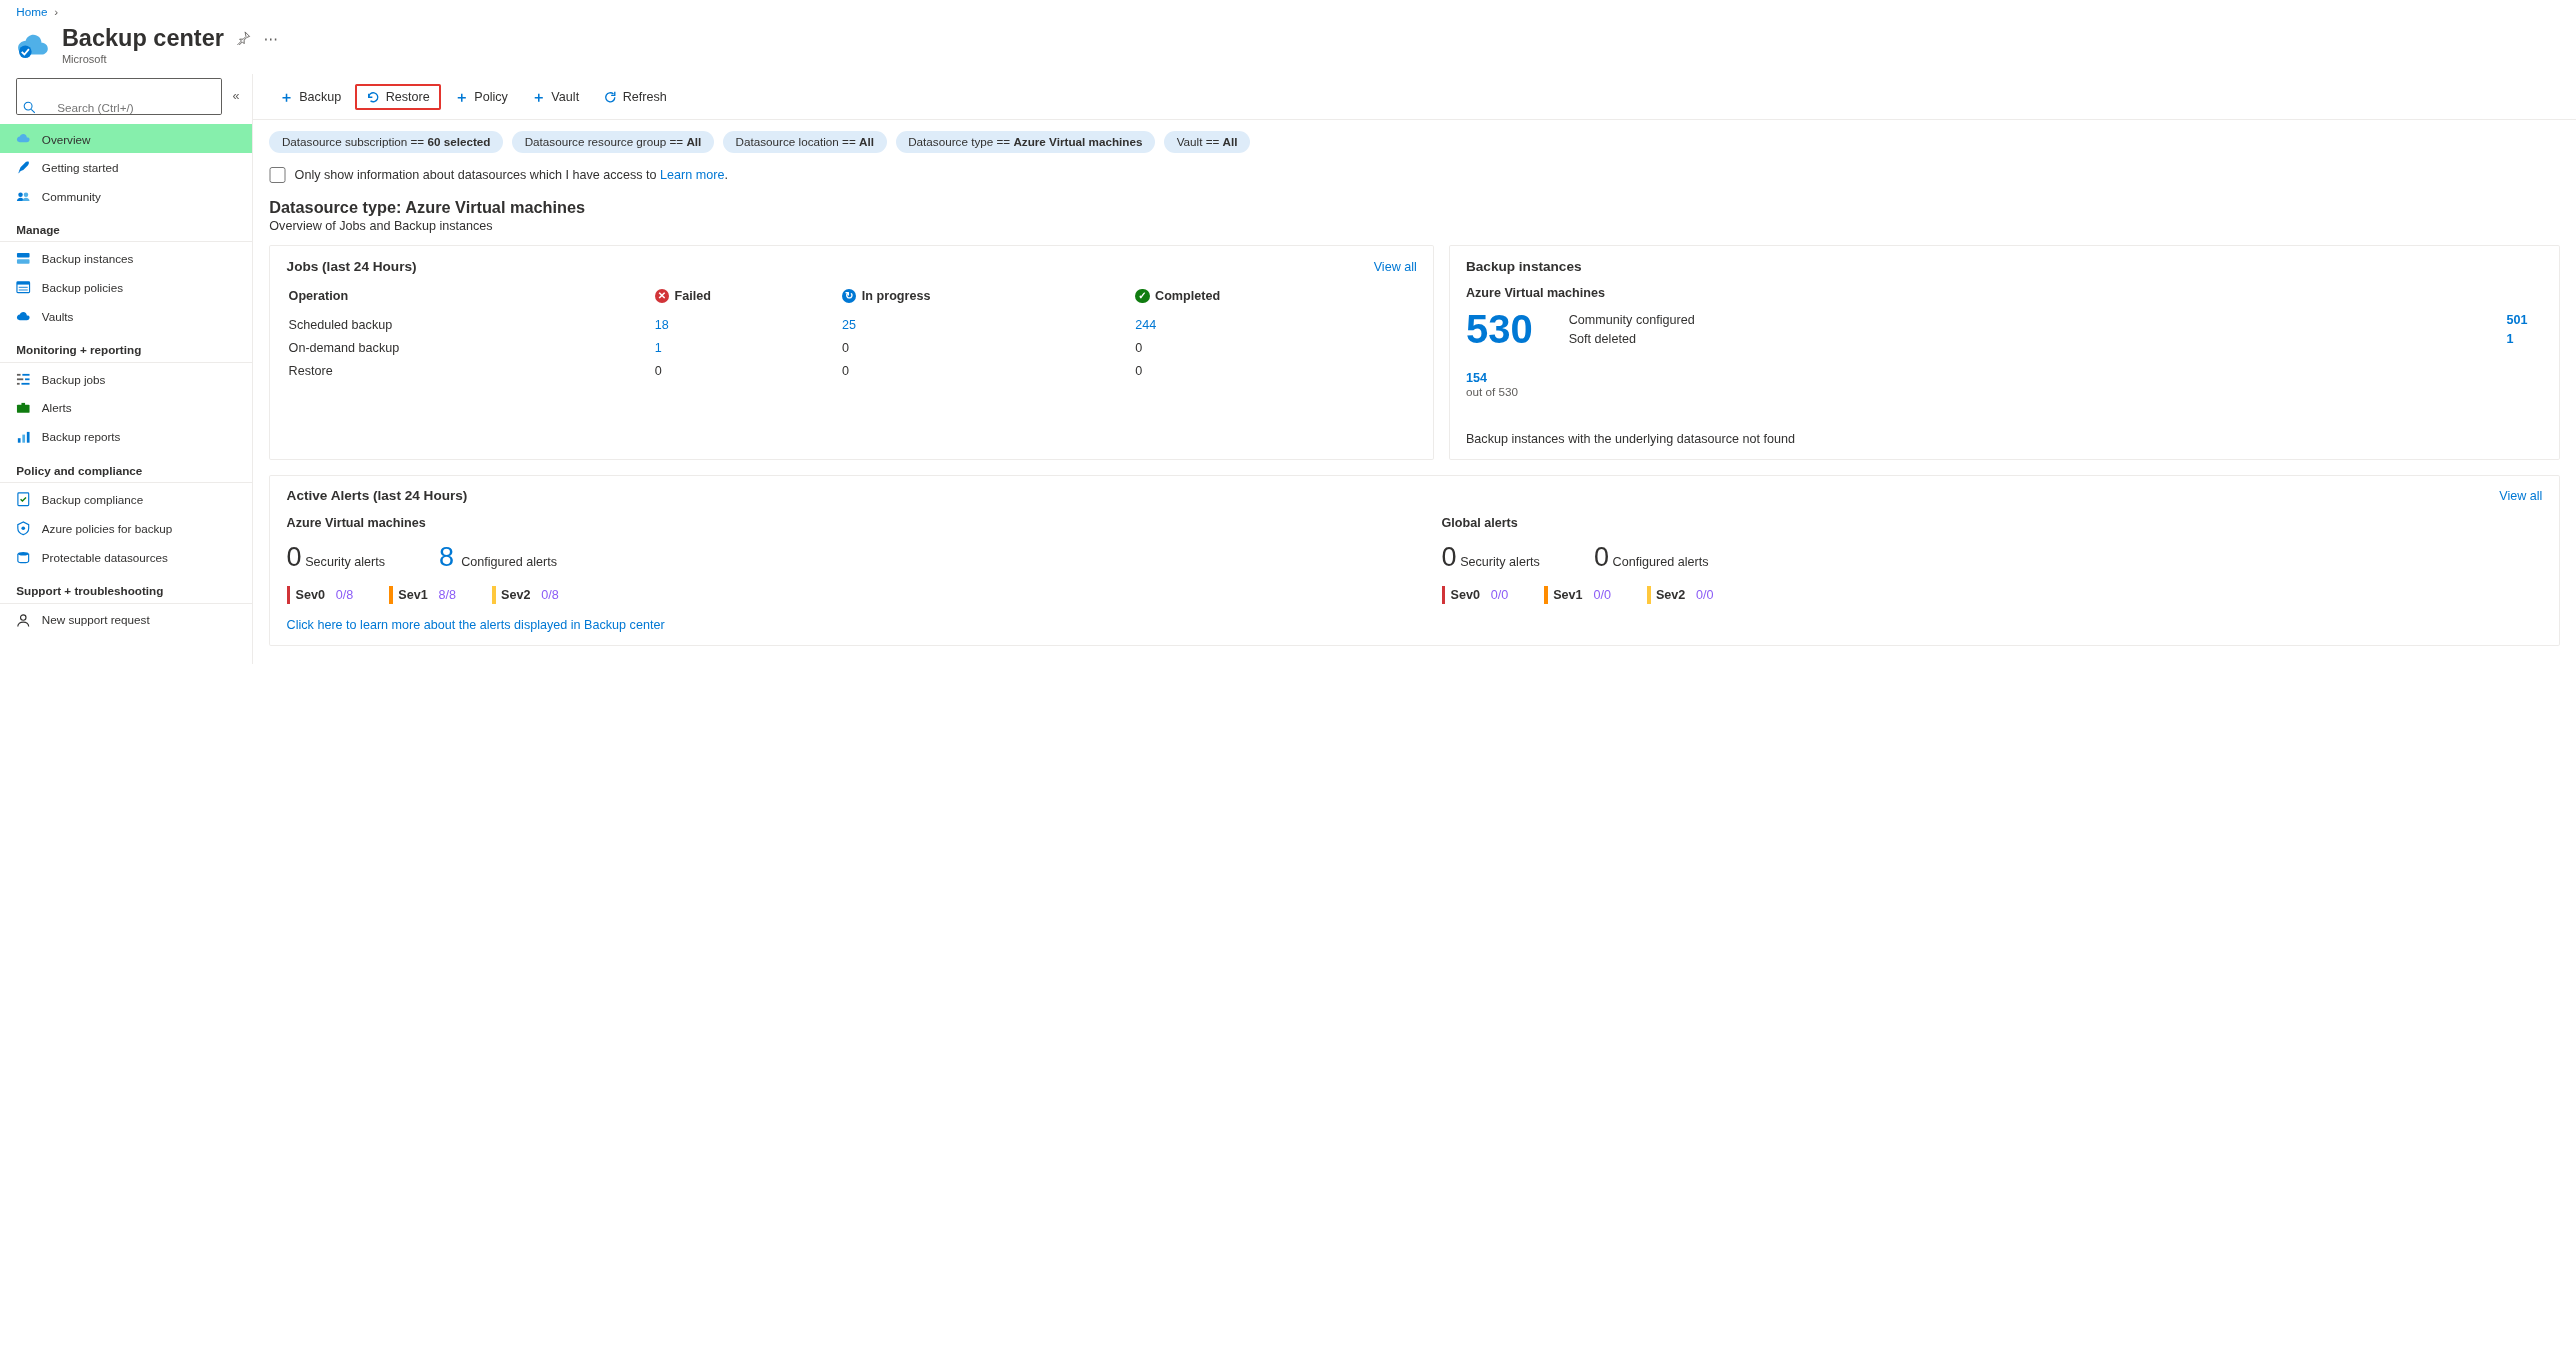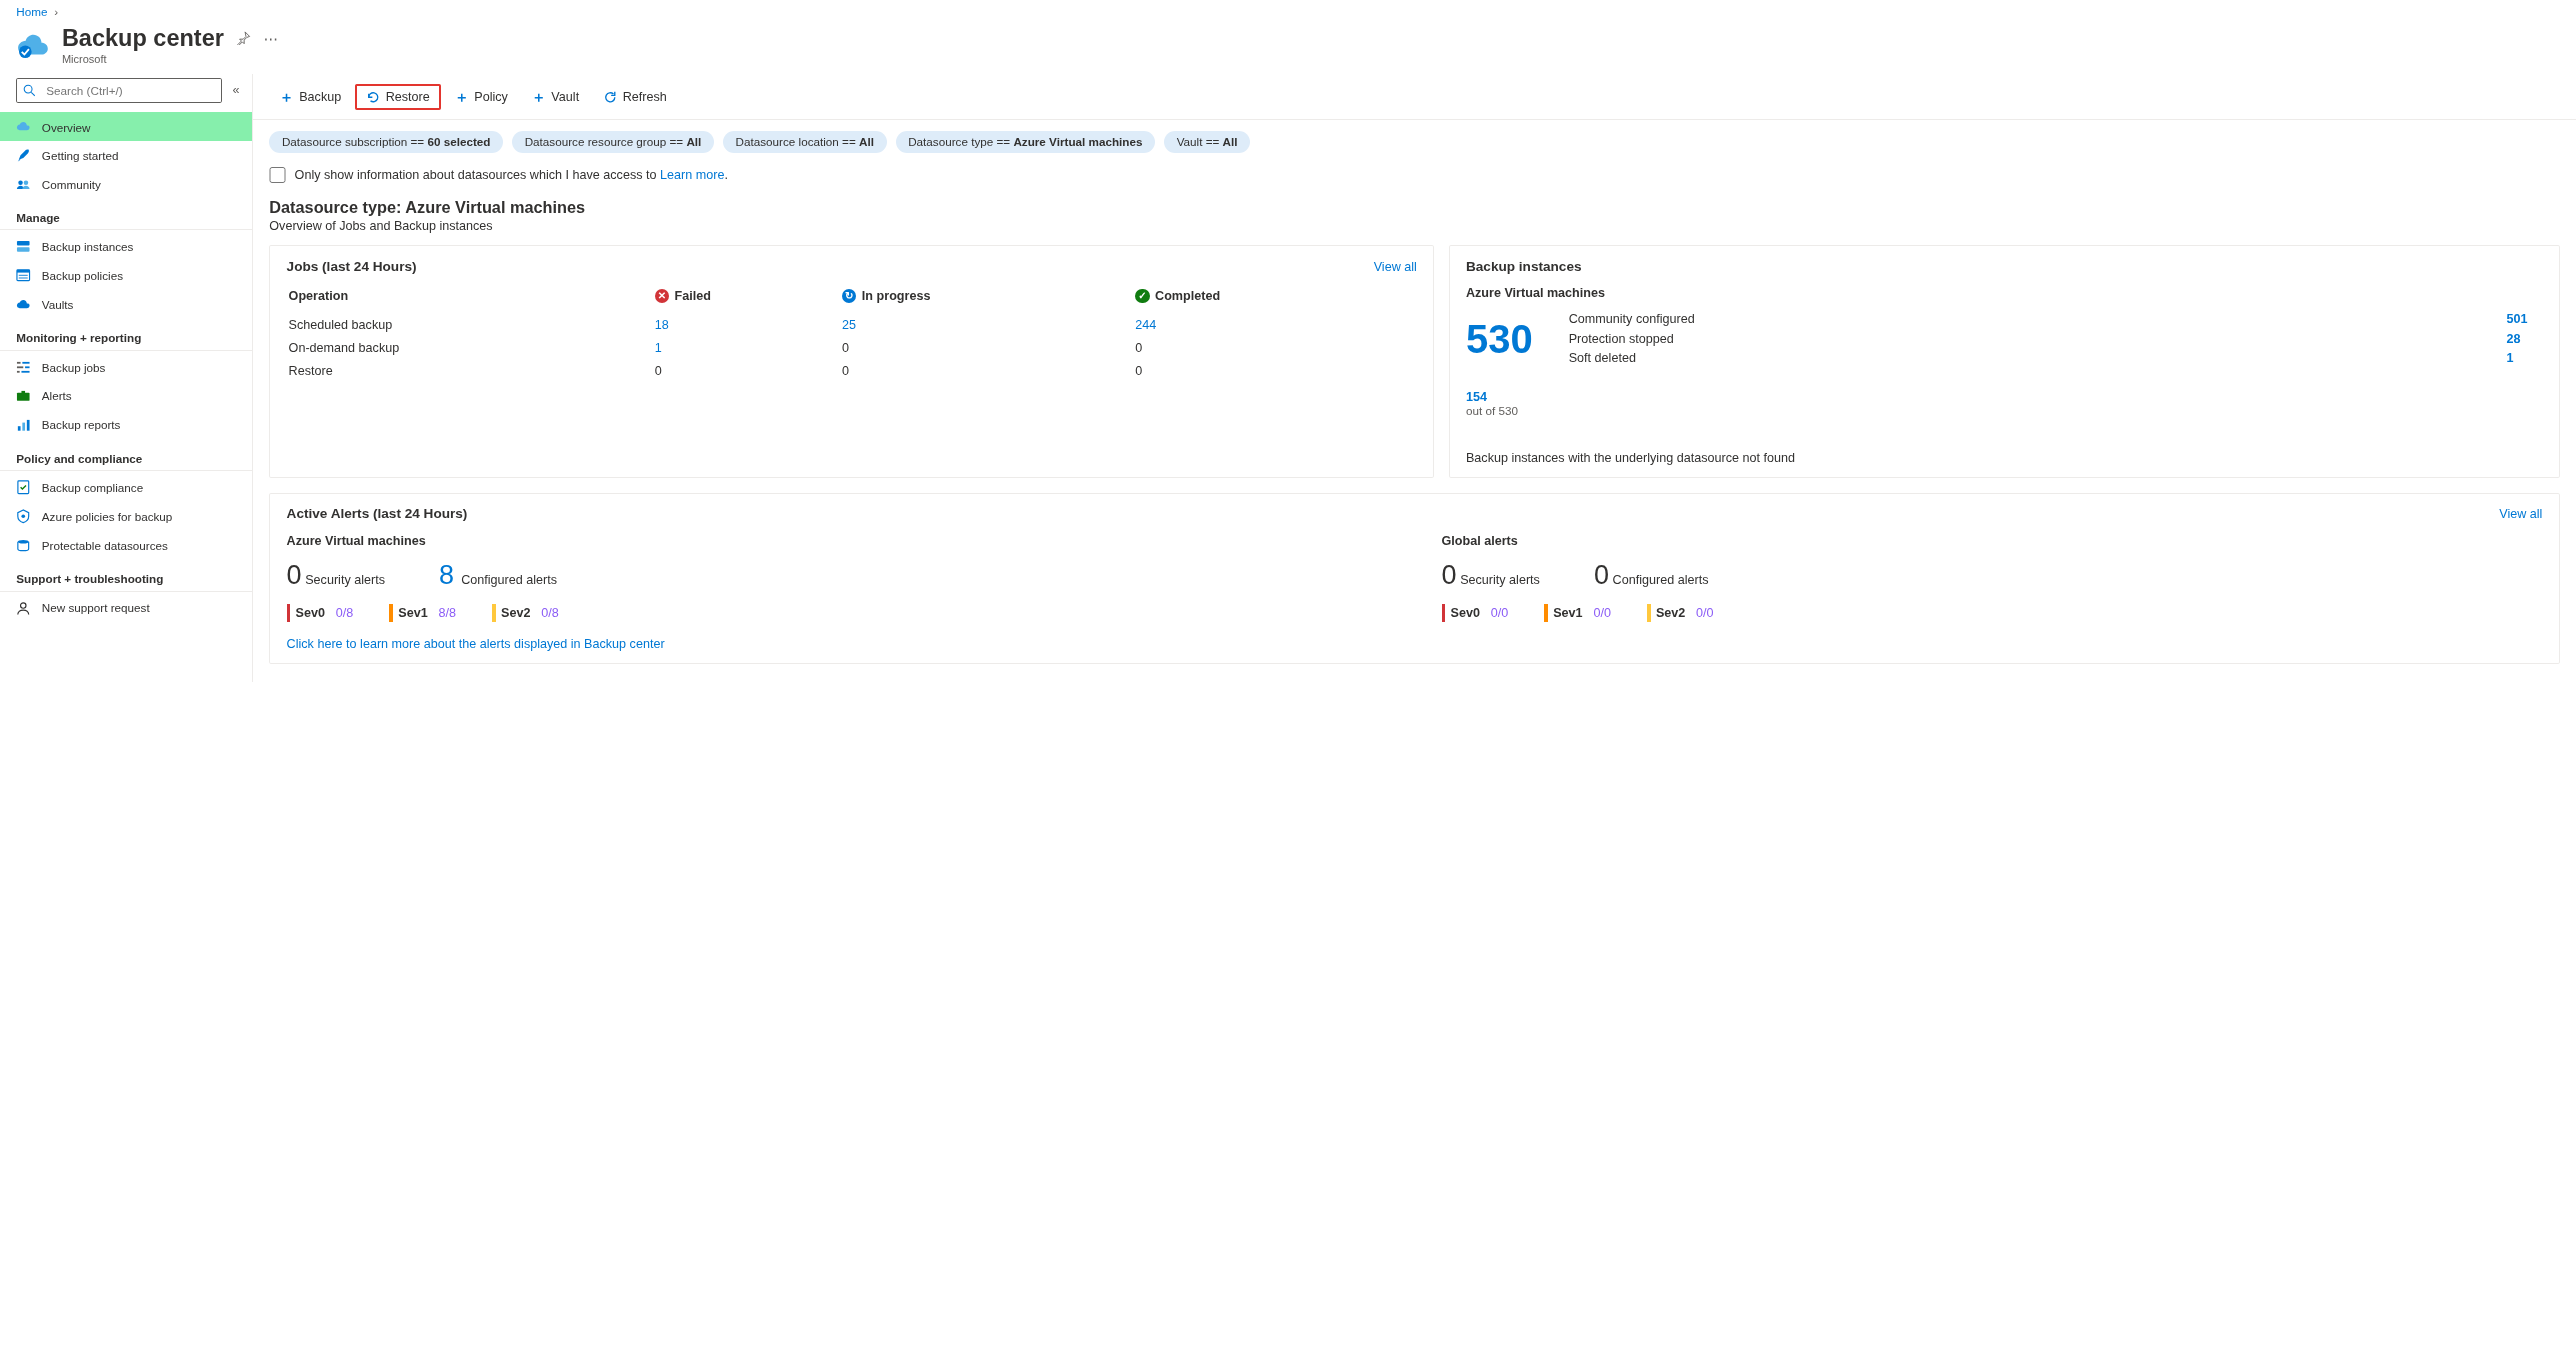--- a/index.html
+++ b/index.html
@@ -14,21 +14,21 @@
 .header-icon { width: 33px; height: 33px; display: flex; align-items: flex-end; justify-content: center; }
 .header-icon svg { display: block; }
 .header-title { font-size: 23.5px; font-weight: 600; line-height: 1.1; }
 .header-sub { font-size: 11px; color: #605e5c; margin-top: 1.8px; }
 .header-actions { display: flex; gap: 12.6px; padding-top: 5.4px; }
 .pin-icon, .more-icon { cursor: pointer; color: #605e5c; font-size: 14.5px; }
 
 .layout { display: flex; }
 .sidebar { width: 253px; border-right: 0.9px solid #edebe9; padding-bottom: 18px; }
 .search-row { display: flex; align-items: center; padding: 3.6px 9px 9px 16.3px; gap: 7.2px; }
-.search-box { flex: 1; display: flex; align-items: center; border: 0.9px solid #605e5c; border-radius: 1.8px; height: 25px; padding: 0 5.4px; gap: 11px; }
+.search-box { flex: 1; display: flex; align-items: flex-end; border: 0.9px solid #605e5c; border-radius: 1.8px; height: 37px; padding: 0 5.4px; gap: 22px; }
 .search-box input { border: none; outline: none; flex: 1; font-size: 11.7px; background: transparent; }
 .collapse-arrow { font-size: 12.6px; color: #605e5c; cursor: pointer; padding: 3.6px; }
 
 .nav-item { display: flex; align-items: center; gap: 11px; padding: 7.2px 16.3px; cursor: pointer; font-size: 11.7px; color: #323130; }
 .nav-item.active { background: #86efac; font-weight: 400; align-items: flex-end; }
 .nav-icon { width: 14.5px; height: 14.5px; display: inline-flex; align-items: center; justify-content: center; }
 .nav-section { padding: 12.6px 16.3px 5.4px; font-size: 11.7px; font-weight: 600; color: #323130; border-bottom: 0.9px solid #edebe9; margin-bottom: 1.8px; }
 
 .main { flex: 1; padding: 0 0 18px 0; }
 .toolbar { display: flex; align-items: center; gap: 3.6px; padding: 9px 16.3px 7.2px; border-bottom: 0.9px solid #edebe9; }
@@ -367,24 +367,20 @@
           </div>
         <div class="bi-sub">Azure Virtual machines</div>
         <div class="bi-grid">
           <div><span class="bi-big">530</span></div>
           <div class="bi-grid-right">
             <div class="bi-row">
                 <span>Community configured</span>
                 <span class="v">501</span>
               </div>
             <div class="bi-row">
-                <span>Protection stopped</span>
-                <span class="v">28</span>
-              </div>
-            <div class="bi-row">
                 <span>Soft deleted</span>
                 <span class="v">1</span>
               </div>
           </div>
         </div>
         <div class="bi-foot">
           <div>
             <span class="linknum" style="font-weight:600">154</span><br>
             <span class="of">out of 530</span>
           </div>

